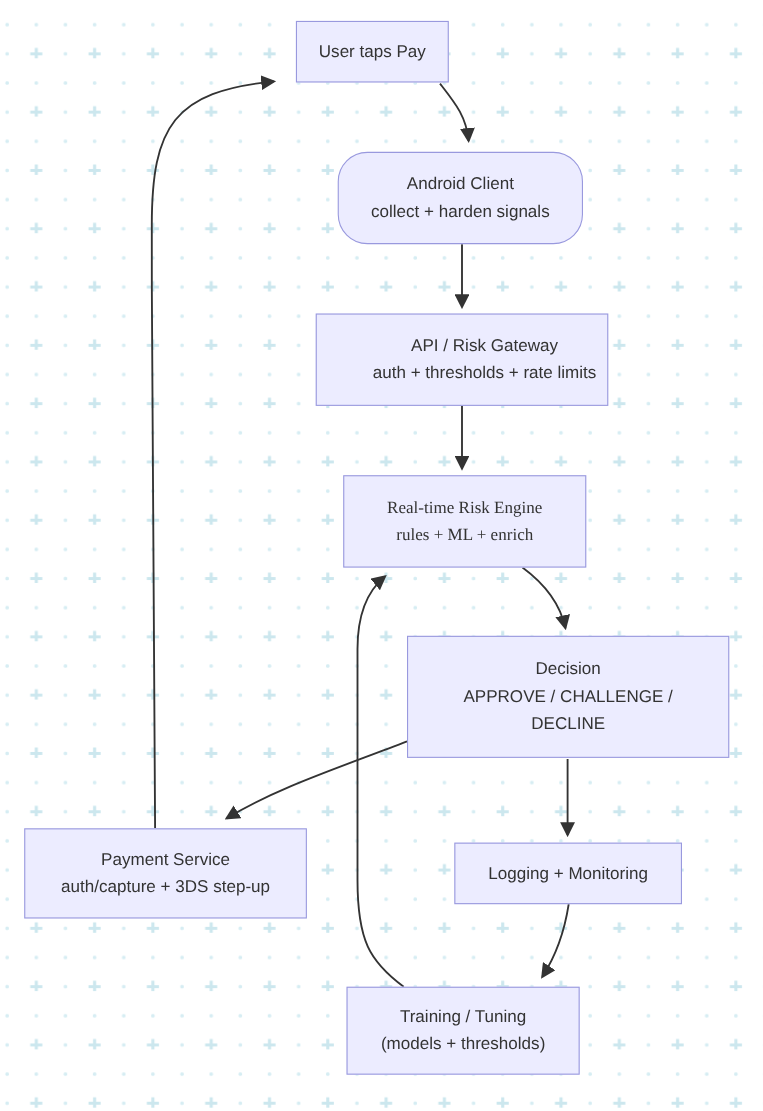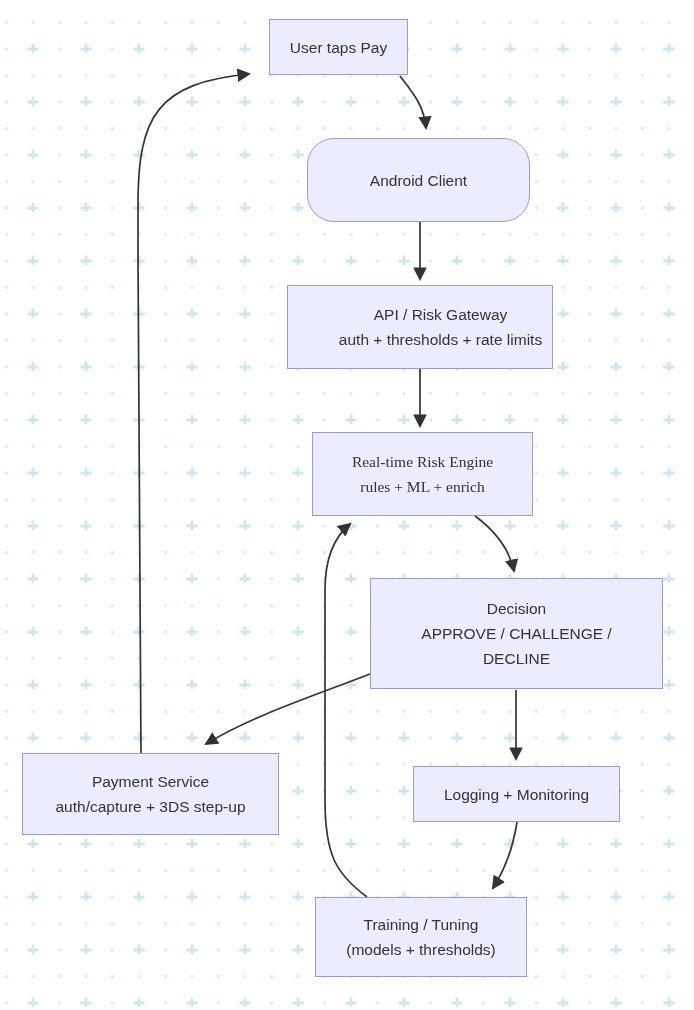--- a/index.html
+++ b/index.html
@@ -83,20 +83,21 @@
     <path class="edge-path" marker-end="url(#arrow)" d="M 367 897 C 336 874, 325 855, 325 800 L 325 590 C 325 562, 333 538, 350 524"></path>
     <path class="edge-path" marker-end="url(#arrow)" d="M 141 753 C 139 600, 138 400, 138 205 C 138 115, 158 83, 249 74"></path>
   </svg>
 
   <div class="node" id="n-user">
     <span>User taps Pay</span>
   </div>
 
   <div class="node" id="n-android">
     <span>Android Client</span>
+    <span>collect + harden signals</span>
   </div>
 
   <div class="node" id="n-api">
     <span>API / Risk Gateway</span>
     <span>auth + thresholds + rate limits</span>
   </div>
 
   <div class="node" id="n-risk">
     <span>Real-time Risk Engine</span>
     <span>rules + ML + enrich</span>

